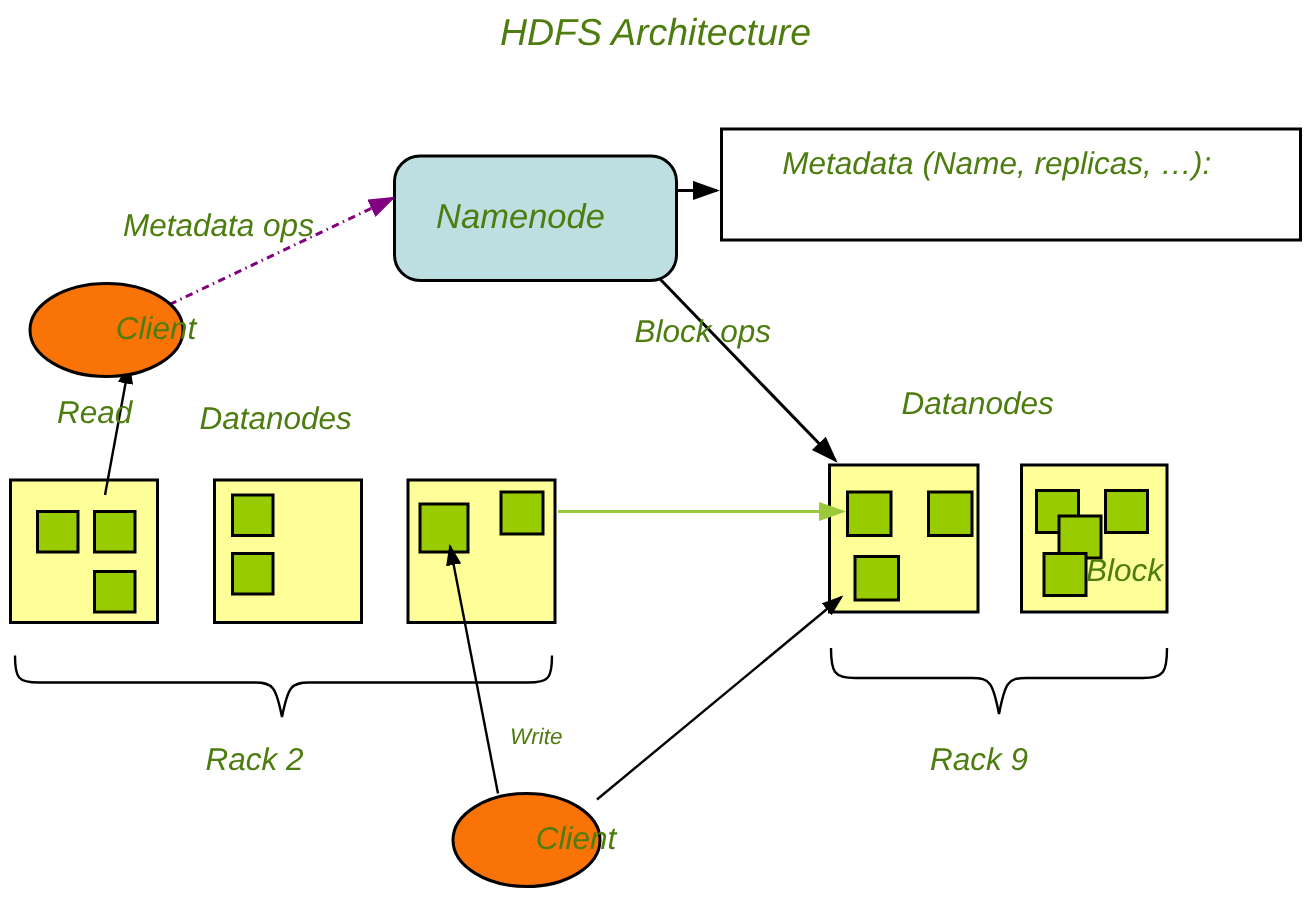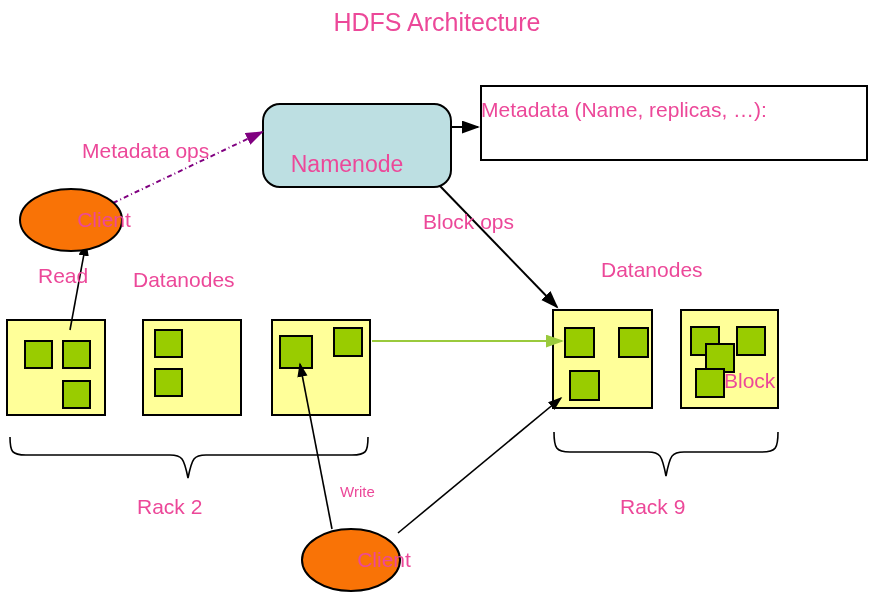--- a/index.html
+++ b/index.html
@@ -5,21 +5,21 @@
   html,body{margin:0;padding:0;}
   body{
     width:874px;height:604px;
     background:#ffffff;
     font-family:"Liberation Sans", sans-serif;
     position:relative;
     overflow:hidden;
   }
   .stage{position:absolute;left:0;top:0;width:874px;height:604px;}
   svg.layer{position:absolute;left:0;top:0;width:874px;height:604px;}
-  .lbl{position:absolute;color:#ec4899;white-space:nowrap;}
+  .lbl{position:absolute;color:#4d7c0f;white-space:nowrap;font-style:italic;}
 
   #title{left:0;top:8px;width:874px;text-align:center;font-size:25px;}
 
   #lbl-metadata-ops{left:82px;top:139px;font-size:21px;}
   #lbl-block-ops{left:423px;top:210px;font-size:21px;}
   #lbl-replication{left:395px;top:344px;font-size:21px;}
   #lbl-read{left:38px;top:264px;font-size:21px;}
   #lbl-write{left:340px;top:483px;font-size:15px;}
   #lbl-blocks{left:724px;top:369px;font-size:21px;}
   #lbl-datanodes-1{left:133px;top:268px;font-size:21px;}
@@ -104,23 +104,23 @@
 
     <path d="M10,437 C10,452 12,455 26,455 L170,455 C182,455 184,458 188,478
              C192,458 194,455 206,455 L352,455 C366,455 368,452 368,437" fill="none" stroke="#000000" stroke-width="1.6"></path>
 
     <path d="M554,432 C554,448 556,452 570,452 L648,452 C660,452 662,455 666,476
              C670,455 672,452 684,452 L762,452 C776,452 778,448 778,432" fill="none" stroke="#000000" stroke-width="1.6"></path>
   </svg>
 
   <div class="lbl" id="title">HDFS Architecture</div>
 
-  <div class="lbl nn-text" style="left:263px;top:131px;width:168px;text-align:center;margin-top:20px;">Namenode</div>
+  <div class="lbl nn-text" style="left:263px;top:131px;width:168px;text-align:center;">Namenode</div>
 
-  <div class="lbl meta-text" style="left:481px;top:94px;width:367px;text-align:left;line-height:31px;">
+  <div class="lbl meta-text" style="left:481px;top:94px;width:367px;text-align:center;line-height:31px;">
     <div>Metadata (Name, replicas, …):</div>
   </div>
 
   <div class="lbl client-text" style="left:20px;top:208px;width:102px;text-align:center;">Client</div>
   <div class="lbl client-text" style="left:302px;top:548px;width:98px;text-align:center;">Client</div>
 
   <div class="lbl" id="lbl-block-ops">Block ops</div>
   <div class="lbl" id="lbl-metadata-ops">Metadata ops</div>
   <div class="lbl" id="lbl-read">Read</div>
   <div class="lbl" id="lbl-write">Write</div>

